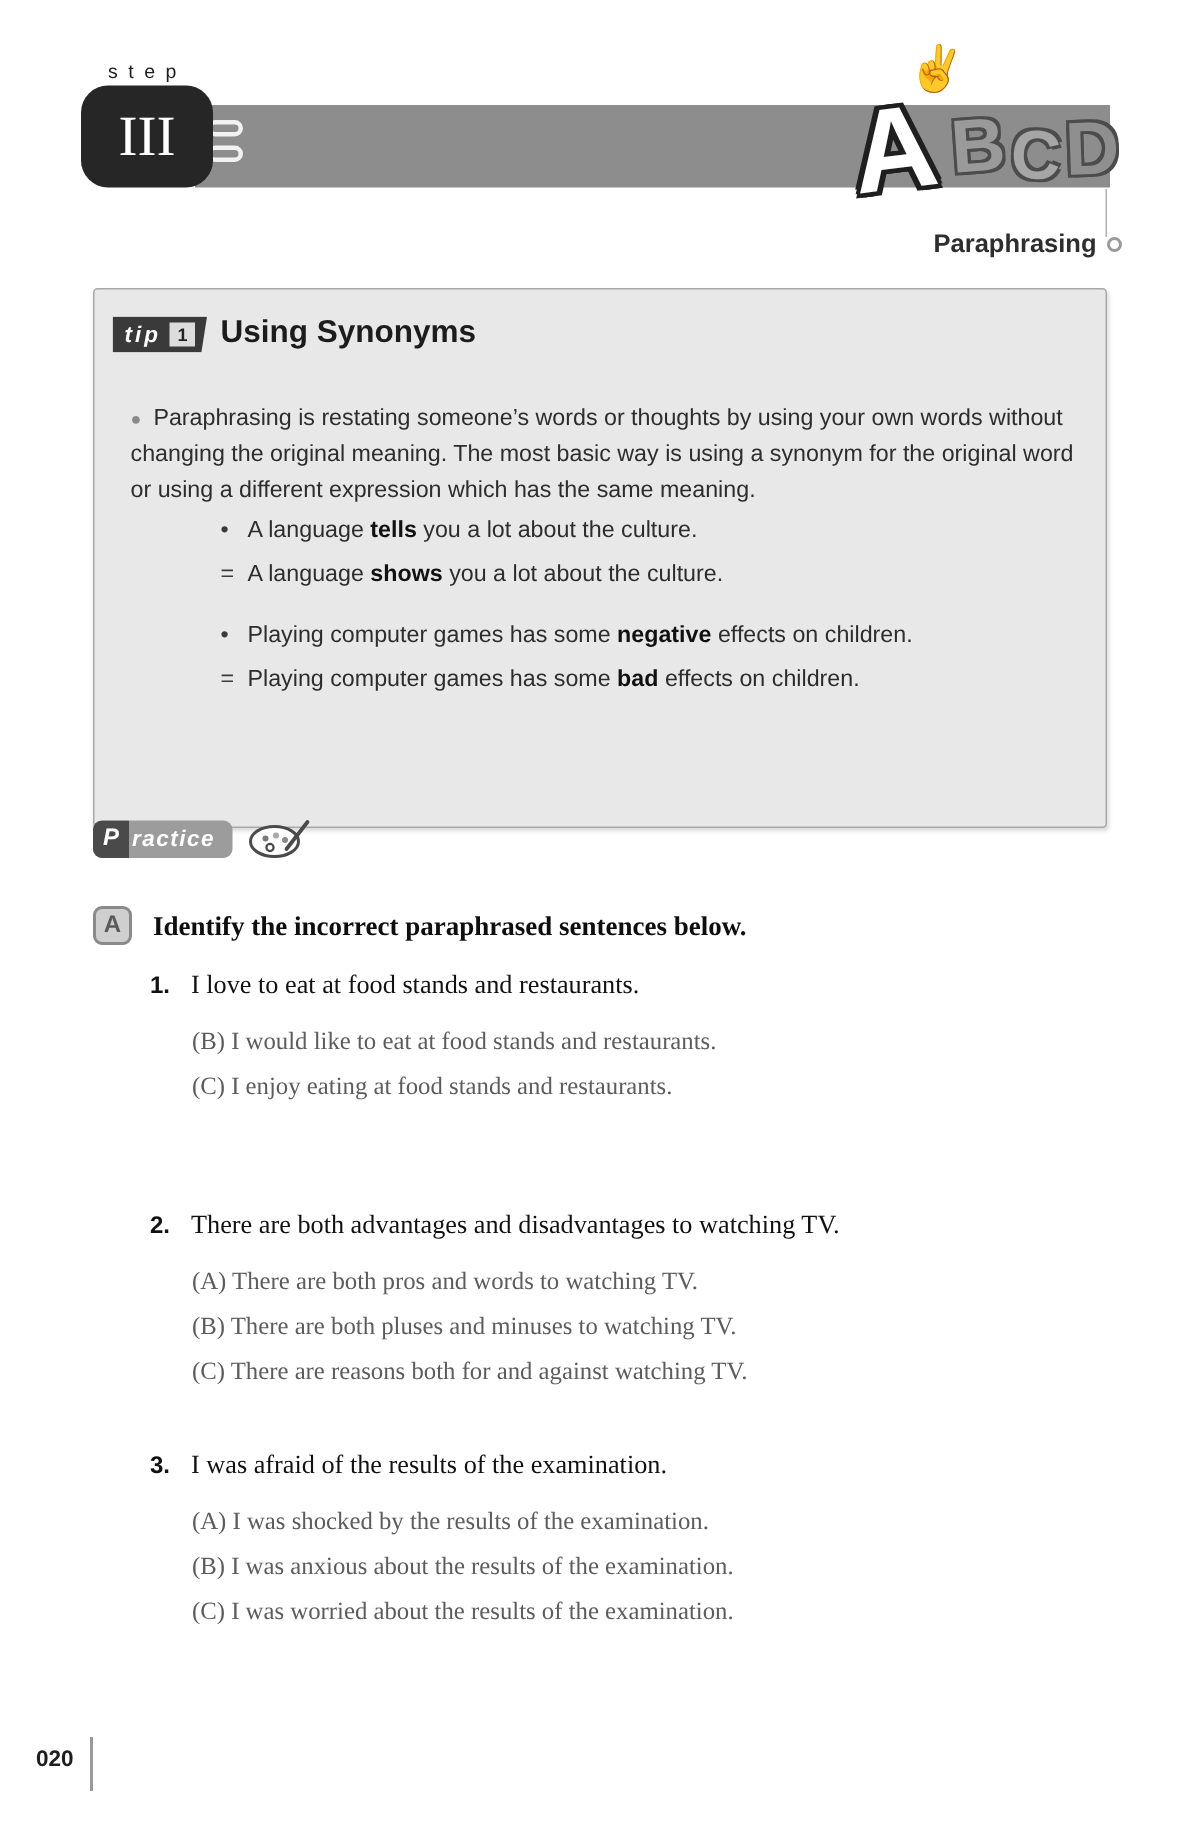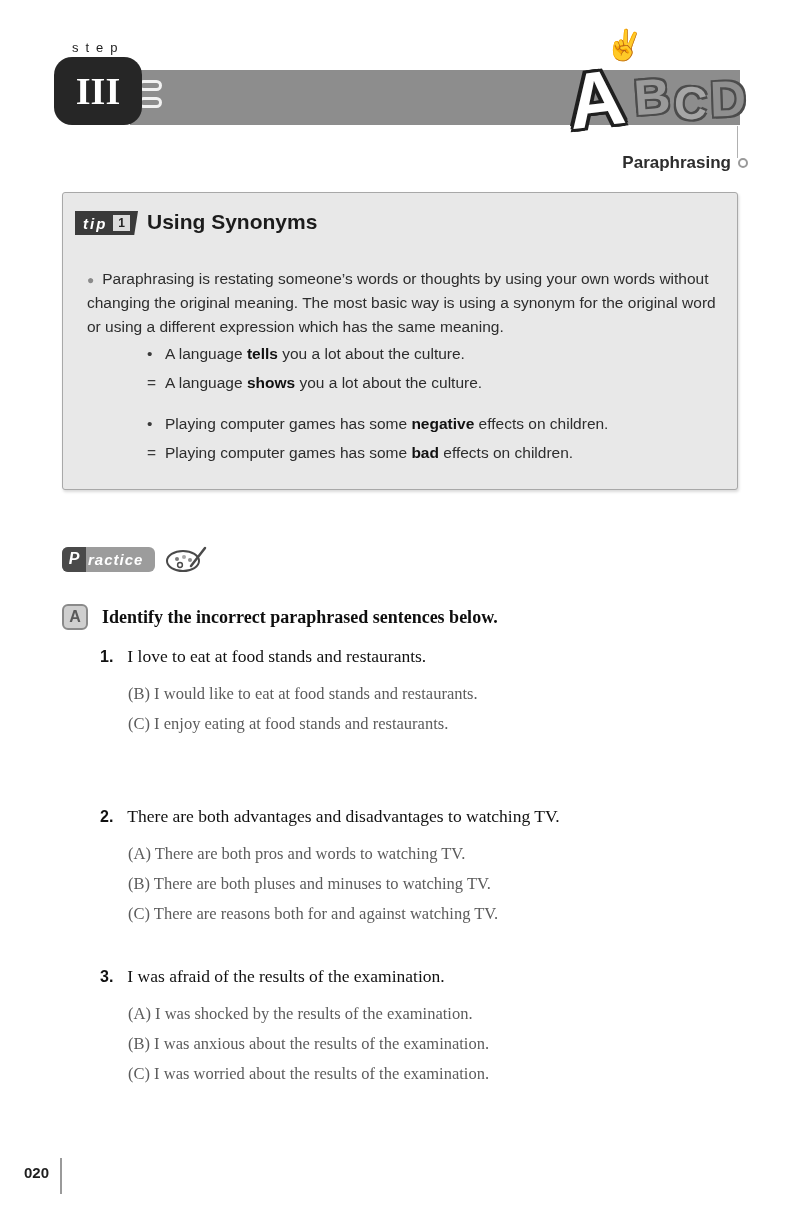--- a/index.html
+++ b/index.html
@@ -3,21 +3,21 @@
 <meta charset="utf-8">
 <style>
   * { margin:0; padding:0; box-sizing:border-box; }
   body { background:#fff; font-family:"Liberation Sans", sans-serif; }
   .page { position:relative; width:800px; height:1229px; background:#ffffff; overflow:hidden; }
 
   
   .step-label { position:absolute; top:40px; left:72px; font-size:13px; letter-spacing:7px; color:#1e1e1e; }
   .step-badge { position:absolute; top:57px; left:54px; width:88px; height:68px; background:#262626;
     border-radius:18px; color:#fff; display:flex; align-items:center; justify-content:center;
-    font-family:"Liberation Serif", serif; font-size:38px; font-weight:bold; z-index:3;text-align:right; }
+    font-family:"Liberation Serif", serif; font-size:38px; font-weight:normal; z-index:3;text-align:right; }
   .banner { position:absolute; top:70px; left:130px; width:610px; height:55px; background:#8d8d8d; z-index:2; }
   .banner-title { position:absolute; left:58px; top:10px; font-size:29px; font-weight:bold; color:#1b1b1b; }
   .banner-title .it { font-style:italic; }
   .chain { position:absolute; left:8px; top:10px; display:flex; flex-direction:column; gap:6px; }
   .chain span { display:block; width:24px; height:11px; border:3px solid #f2f2f2; border-radius:7px; background:transparent; }
 
   .abcd { position:absolute; top:50px; left:568px; width:200px; height:95px; z-index:4; }
   .abcd .L { position:absolute; font-family:"Liberation Sans", sans-serif; font-weight:bold; }
   .abcd .la { left:0; top:4px; font-size:78px; color:#ffffff; transform:rotate(-7deg);
     text-shadow:-3px -3px 0 #1f1f1f,3px -3px 0 #1f1f1f,-3px 3px 0 #1f1f1f,3px 3px 0 #1f1f1f,-3px 0 0 #1f1f1f,3px 0 0 #1f1f1f,0 -3px 0 #1f1f1f,0 3px 0 #1f1f1f; }
@@ -28,21 +28,21 @@
   .abcd .ld { left:142px; top:20px; font-size:50px; color:#8f8f8f; transform:rotate(-2deg);
     text-shadow:-2px -2px 0 #4c4c4c,2px -2px 0 #4c4c4c,-2px 2px 0 #4c4c4c,2px 2px 0 #4c4c4c; }
   .hand { position:absolute; top:-22px; left:38px; font-size:30px; color:#1d1d1d; transform:rotate(10deg); }
 
   .tick-line { position:absolute; top:126px; left:737px; width:1px; height:32px; background:#b0b0b0; }
   .section-row { position:absolute; top:153px; right:52px; display:flex; align-items:center; gap:7px; }
   .section-label { font-size:17px; font-weight:bold; color:#2e2e2e; }
   .section-ring { width:10px; height:10px; border:2px solid #9a9a9a; border-radius:50%; background:#fff; }
 
   
-  .tip-box { position:absolute; top:192px; left:62px; width:676px; height:298px; background:#e8e8e8;
+  .tip-box { position:absolute; top:192px; left:62px; width:676px; height:360px; background:#e8e8e8;
     border:1px solid #a8a8a8; border-radius:3px; box-shadow:1px 2px 3px rgba(0,0,0,0.15); }
   .tip-badge { position:absolute; top:18px; left:12px; background:#3a3a3a; color:#fff; height:24px;
     display:flex; align-items:center; padding:0 8px; gap:6px; clip-path:polygon(0 0,100% 0,94% 100%,0 100%); }
   .tip-badge .t { font-style:italic; font-weight:bold; font-size:15px; letter-spacing:2px; }
   .tip-badge .n { background:#dcdcdc; color:#222; font-size:12px; font-weight:bold; padding:1px 5px; }
   .tip-title { position:absolute; top:17px; left:84px; font-size:21px; font-weight:bold; color:#1c1c1c; }
   .tip-paragraph { position:absolute; top:58px; left:24px; width:636px; font-size:15.5px; color:#2d2d2d; line-height:1.55;margin-top:16px; }
   .tip-paragraph .dot { color:#8a8a8a; font-size:12px; margin-right:8px; }
   .example { position:absolute; left:84px; display:flex; font-size:15.5px; color:#2d2d2d; }
   .example .mk { width:18px; color:#3a3a3a; }

